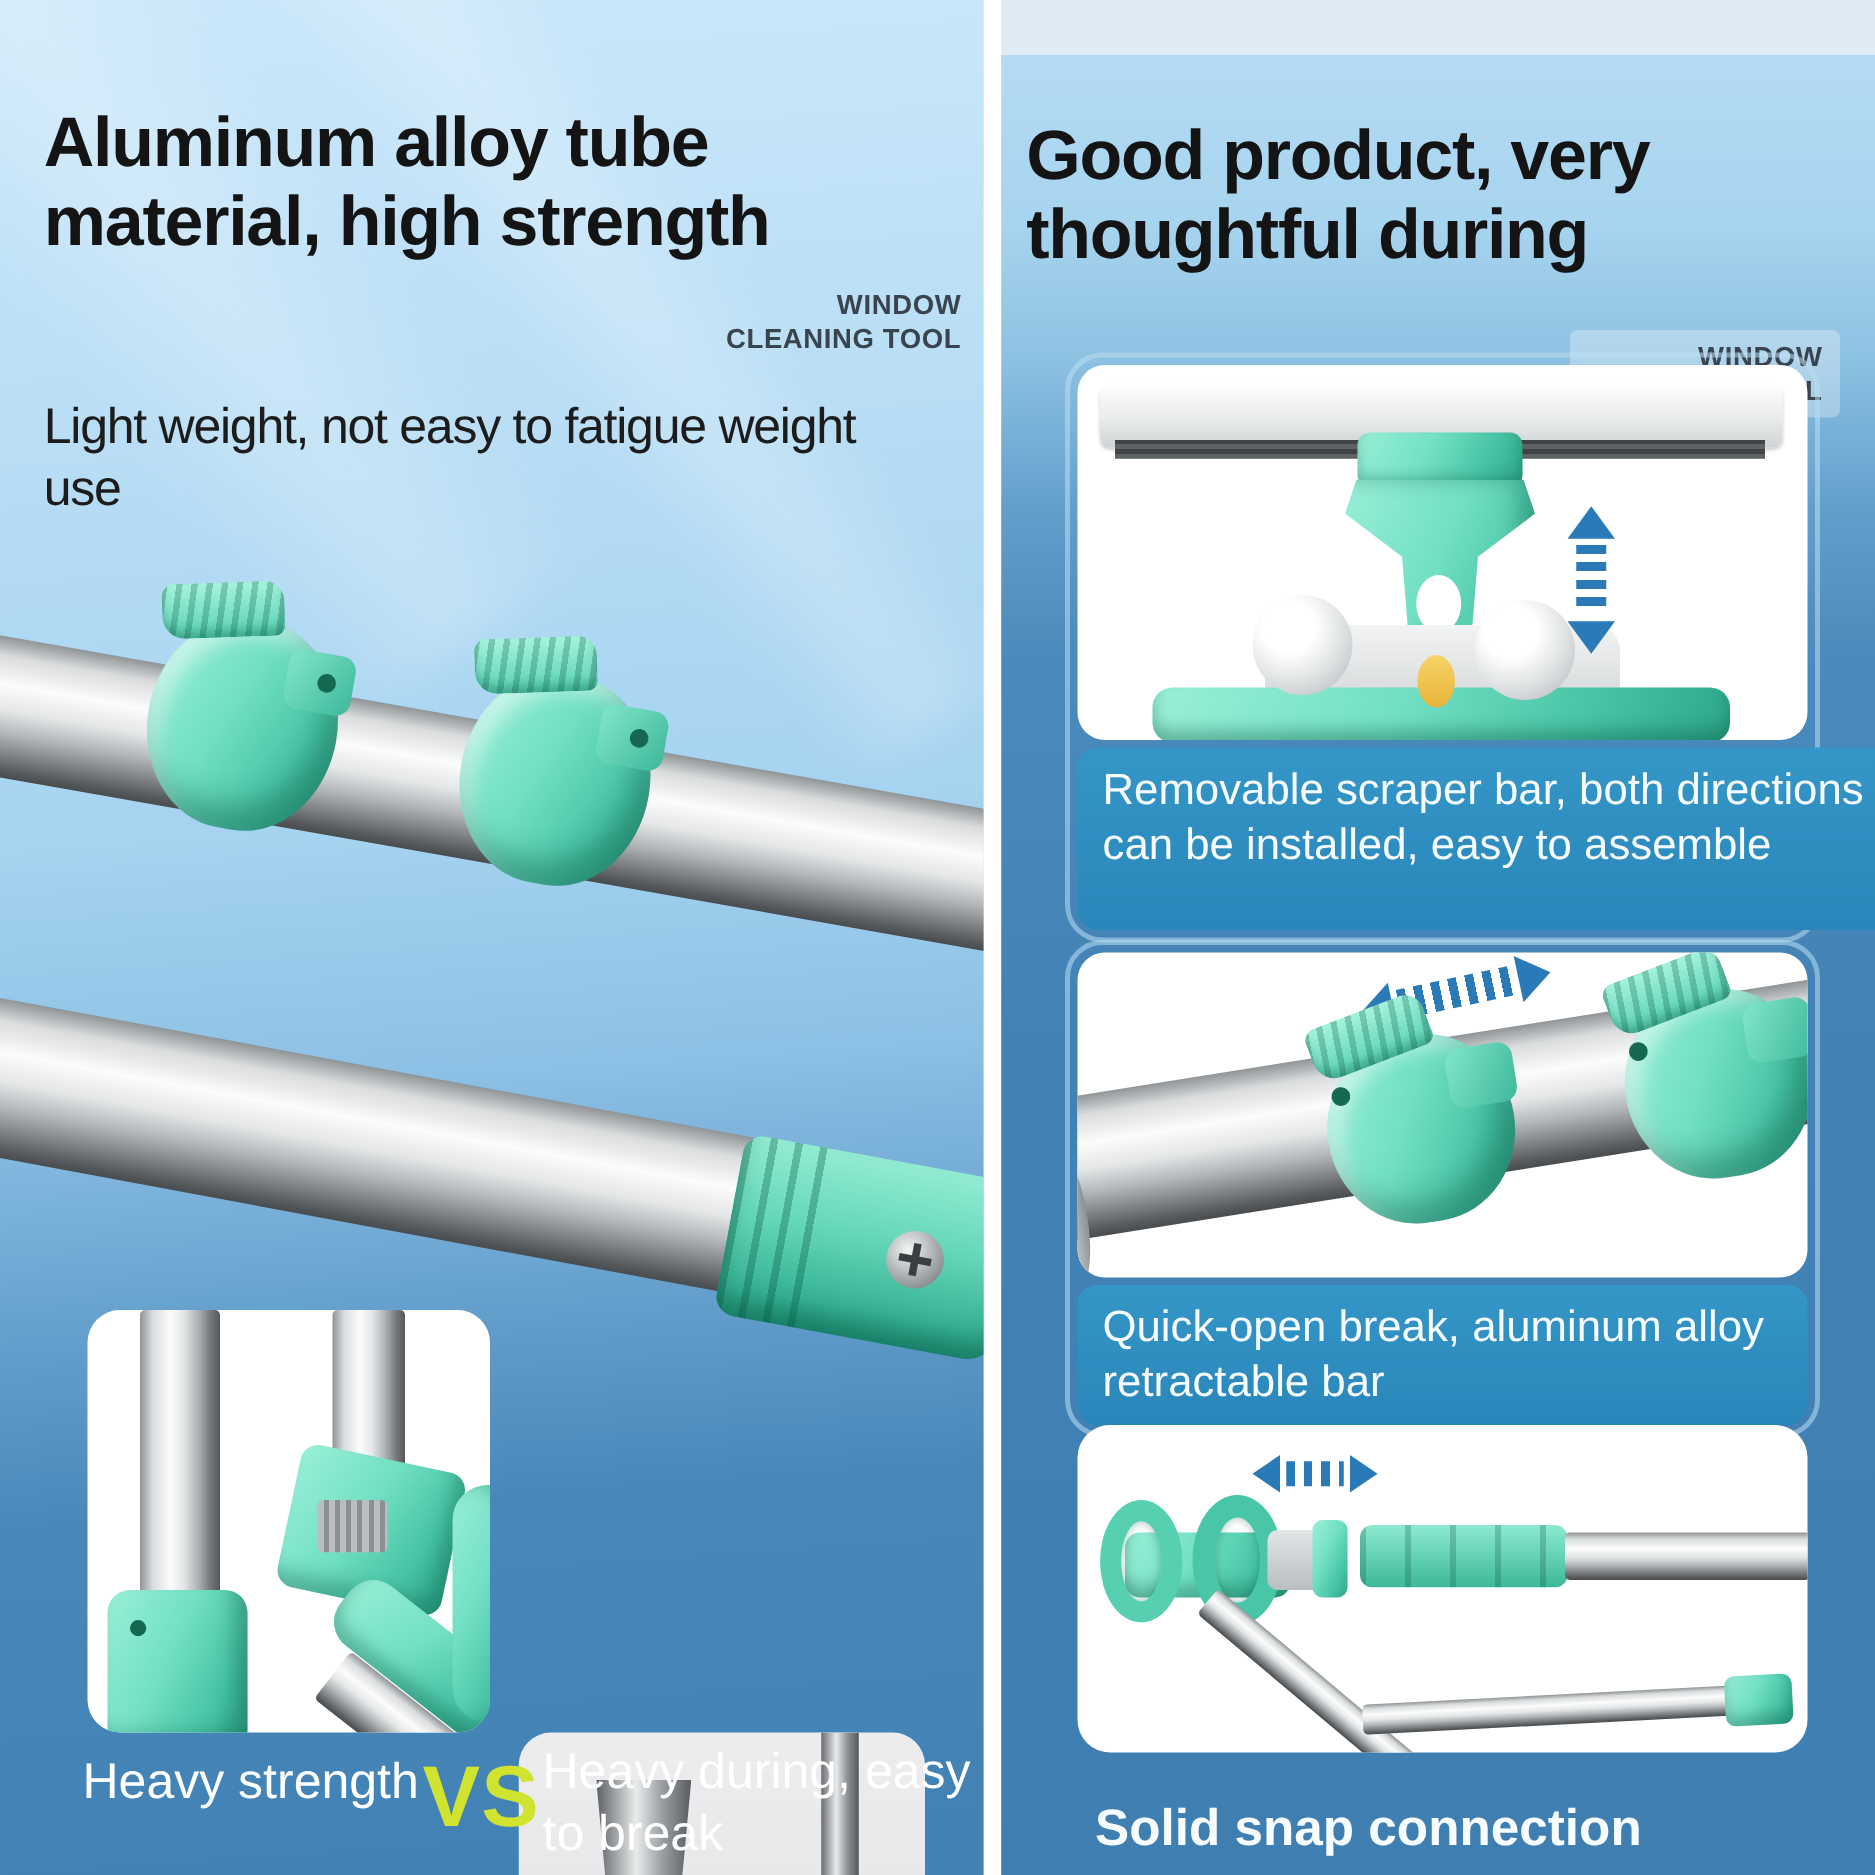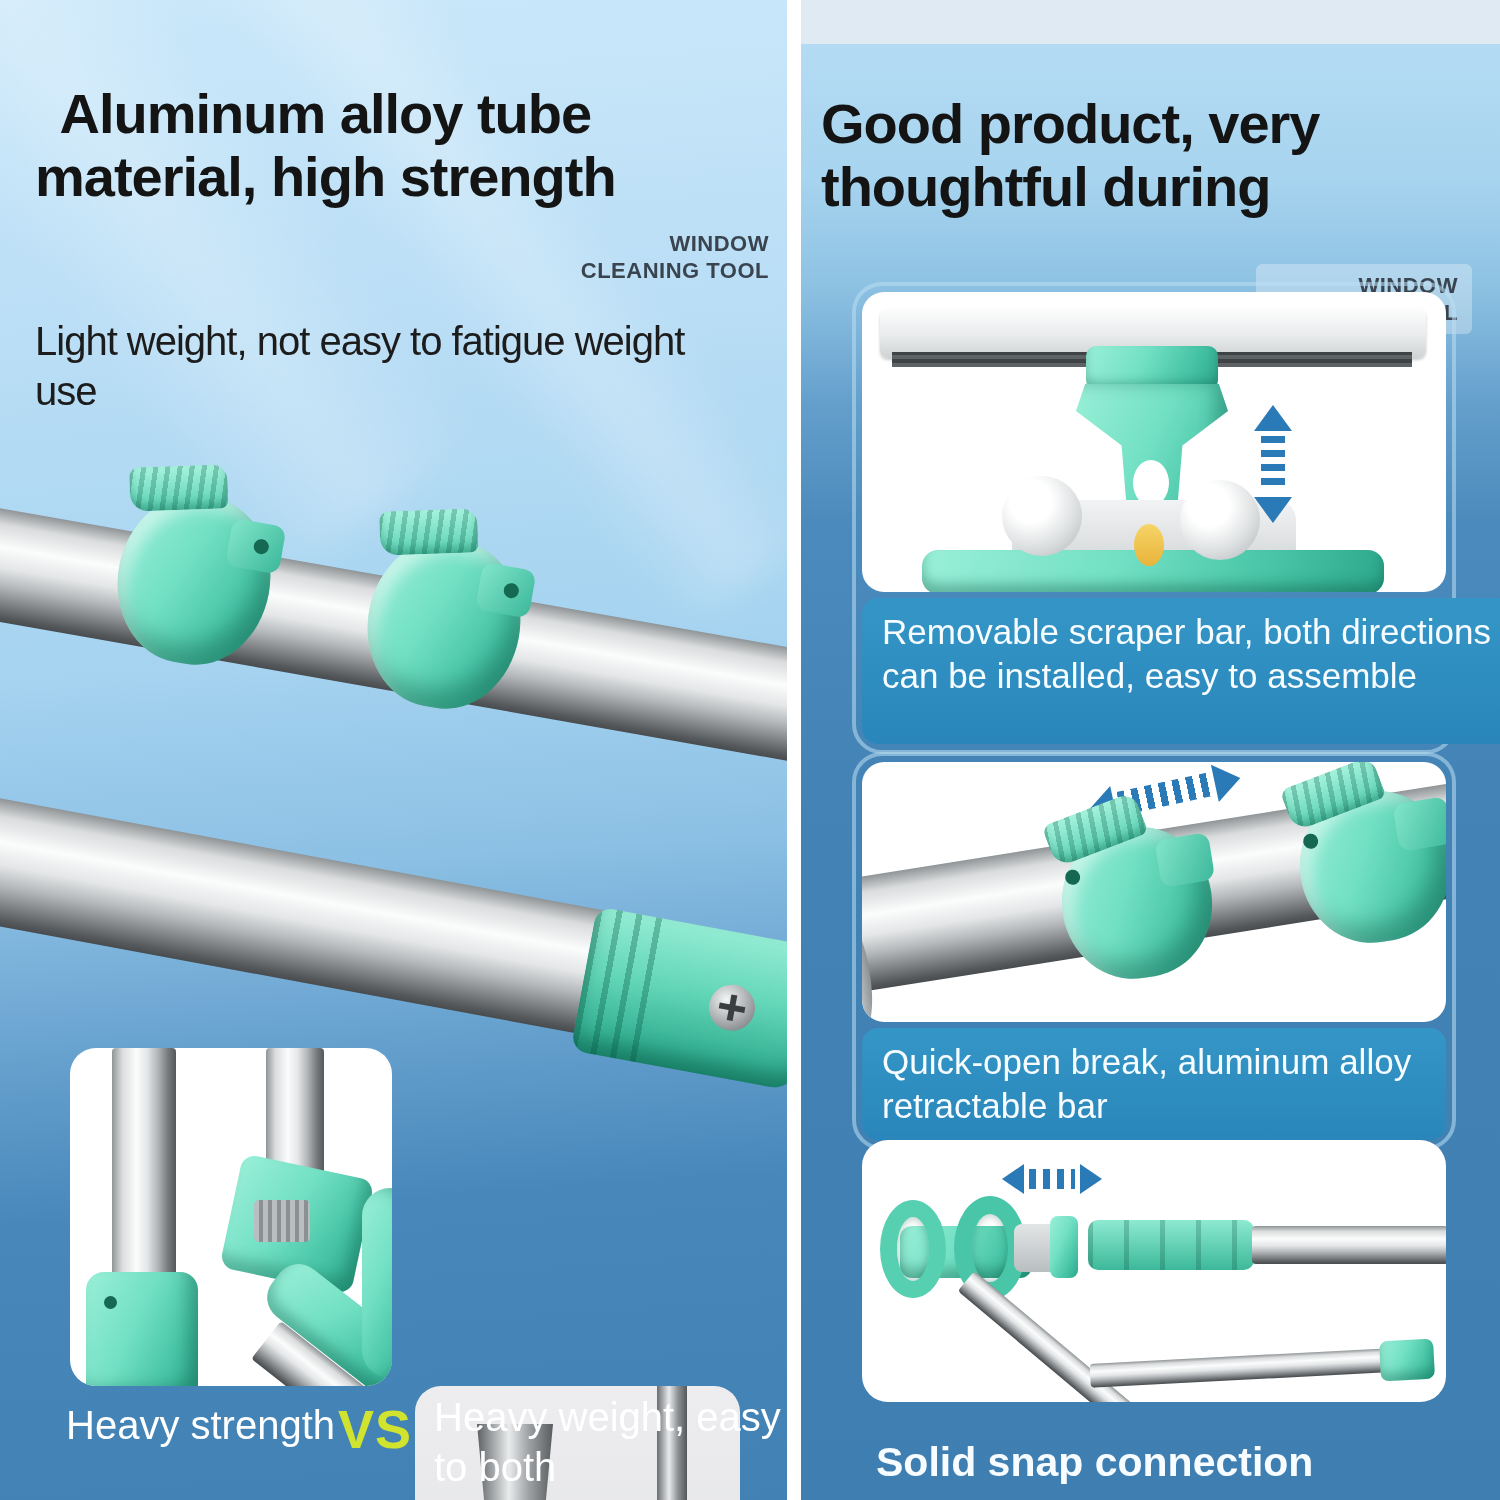--- a/index.html
+++ b/index.html
@@ -16,21 +16,21 @@
           filter:blur(16px);opacity:.45;transform:rotate(-36deg);}
   
   .title{font-weight:700;color:#141414;font-size:56px;line-height:63px;letter-spacing:-1px;white-space:nowrap;}
   .subtitle{color:#1c1c1c;font-size:40px;line-height:50px;letter-spacing:-1px;white-space:nowrap;}
   .badge{text-align:right;font-weight:700;color:#39444f;font-size:22px;line-height:27px;letter-spacing:.5px;}
   .badge-backdrop{background:rgba(255,255,255,.30);border-radius:6px;}
   .caption-box{background:linear-gradient(180deg,#3496c7,#2a86ba);border-radius:16px;
                color:#f6fcff;font-size:35px;line-height:44px;padding:12px 20px;box-sizing:border-box;}
   .plain-caption{color:#f6fcff;font-size:41px;line-height:48px;white-space:nowrap;}
   .cmp-label{color:#ffffff;font-size:40px;line-height:50px;}
-  .vs{color:#cfe32f;font-size:54px;font-weight:700;letter-spacing:1px;}
+  .vs{color:#cfe32f;font-size:69px;font-weight:700;letter-spacing:1px;}
   
   .card-frame{border:4px solid rgba(188,222,243,.55);border-radius:30px;padding:6px;box-sizing:content-box;}
   .photo{background:#ffffff;border-radius:22px;position:relative;overflow:hidden;}
   .photo-gray{background:linear-gradient(180deg,#ededef,#dfe0e3);}
   
   .pole-h{background:linear-gradient(180deg,#8f9496 0%,#dadcdd 14%,#fbfcfc 34%,#e4e6e7 52%,#b4b8ba 68%,#7c8083 84%,#55595b 95%,#484c4e 100%);border-radius:4px;}
   .pole-v{background:linear-gradient(90deg,#8f9496 0%,#dadcdd 16%,#fbfcfc 38%,#e4e6e7 55%,#b0b4b6 72%,#75797c 88%,#54585a 100%);border-radius:4px;}
   .teal{background:linear-gradient(115deg,#96eed6 4%,#72e0c4 42%,#48c4a6 74%,#2ba68a 100%);}
   .clamp{z-index:6;}
   .clamp .body{width:100%;height:100%;border-radius:46%/50%;
@@ -59,21 +59,21 @@
 </style>
 </head>
 <body>
 
 <div id="stage">
 
   <div id="panel-left" class="abs">
     <div class="abs streak" style="left:40px;top:-120px;width:260px;height:700px;"></div>
     <div class="abs streak" style="left:420px;top:-160px;width:180px;height:820px;"></div>
 
-    <div class="abs title" style="left:35px;top:82px;text-align:center;">
+    <div class="abs title" style="left:35px;top:82px;">
       <div>Aluminum alloy tube</div>
       <div>material, high strength</div>
     </div>
     <div class="abs subtitle" style="left:35px;top:316px;">
       <div>Light weight, not easy to fatigue weight</div>
       <div>use</div>
     </div>
     <div class="abs badge" style="right:18px;top:230px;">
       <div>WINDOW</div>
       <div>CLEANING TOOL</div>
@@ -111,21 +111,21 @@
       <div class="abs teal" style="left:292px;top:140px;width:56px;height:190px;border-radius:28px;box-shadow:inset -12px 0 14px rgba(8,80,60,.3);"></div>
     </div>
     <div class="abs photo photo-gray" style="left:415px;top:1048px;width:325px;height:338px;border-radius:26px;">
       <div class="abs" style="left:62px;top:38px;width:76px;height:302px;background:linear-gradient(90deg,#5d6164,#e9ebec 42%,#9ea2a5 68%,#595d60);clip-path:polygon(0 0,100% 0,63% 100%,37% 100%);"></div>
       <div class="abs" style="left:242px;top:0;width:30px;height:338px;background:linear-gradient(90deg,#6a6d70,#e8eaec 40%,#8e9194 70%,#55585b);"></div>
 
     </div>
 
     <div class="abs cmp-label" style="left:66px;top:1400px;white-space:nowrap;">Heavy strength</div>
     <div class="abs vs" style="left:338px;top:1398px;">VS</div>
-    <div class="abs cmp-label" style="left:434px;top:1392px;width:350px;">Heavy weight, easy to both</div>
+    <div class="abs cmp-label" style="left:434px;top:1392px;width:350px;">Heavy during, easy to break</div>
   </div>
 
   <div id="divider" class="abs"></div>
 
   <div id="panel-right" class="abs">
 
     <div class="abs title" style="left:20px;top:48px;">
       <div>Good product, very</div>
       <div>thoughtful during</div>
     </div>

